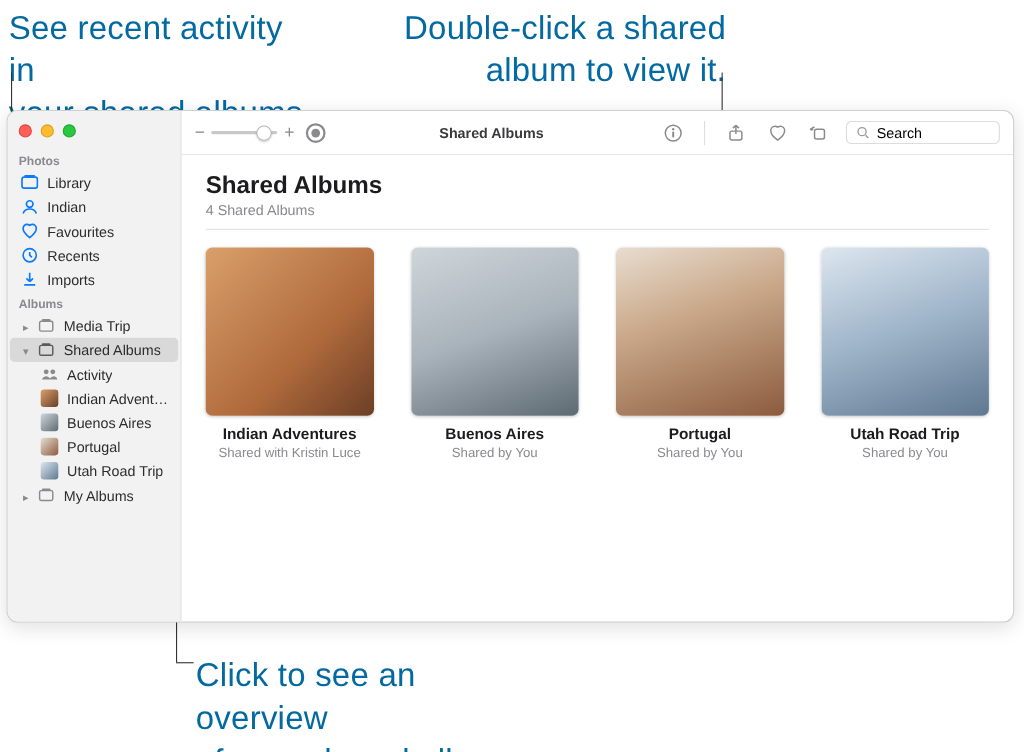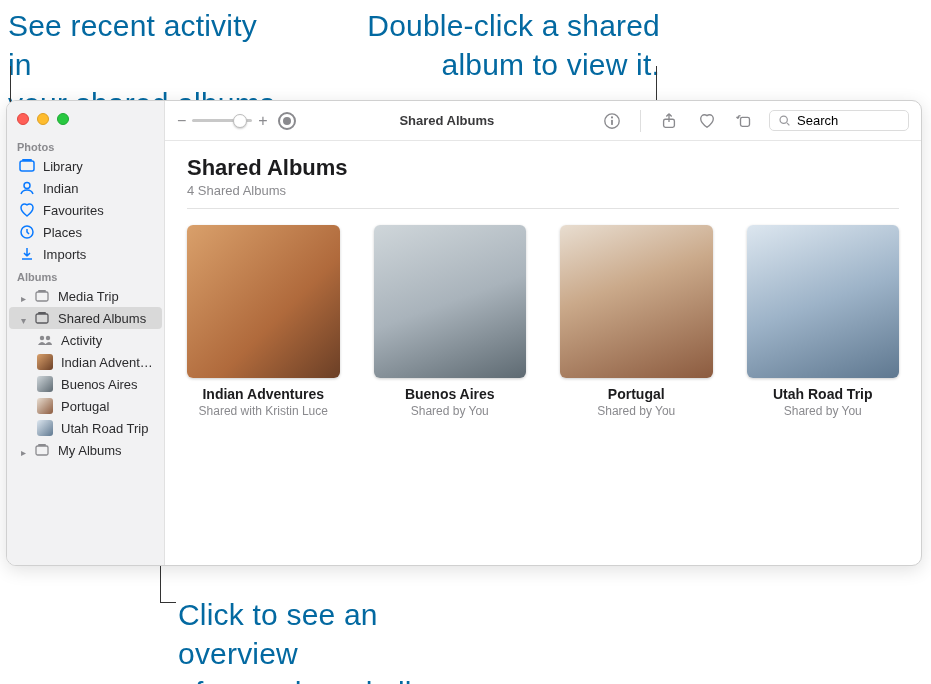--- a/index.html
+++ b/index.html
@@ -192,21 +192,21 @@
       </span>
       <span class="label">Favourites</span>
     </div>
     <div class="nav-item">
       <span class="icon">
         <svg viewBox="0 0 16 16" width="16" height="16">
             <circle cx="8" cy="8" r="6" fill="none" stroke="#0a7aff" stroke-width="1.5"></circle>
             <path d="M8 5v3l2 2" stroke="#0a7aff" stroke-width="1.5" fill="none"></path>
           </svg>
       </span>
-      <span class="label">Places</span>
+      <span class="label">Recents</span>
     </div>
     <div class="nav-item">
       <span class="icon">
         <svg viewBox="0 0 16 16" width="16" height="16">
             <path d="M8 2v8m0 0l-3-3m3 3l3-3M3 13h10" stroke="#0a7aff" stroke-width="1.5" fill="none"></path>
           </svg>
       </span>
       <span class="label">Imports</span>
     </div>
 

